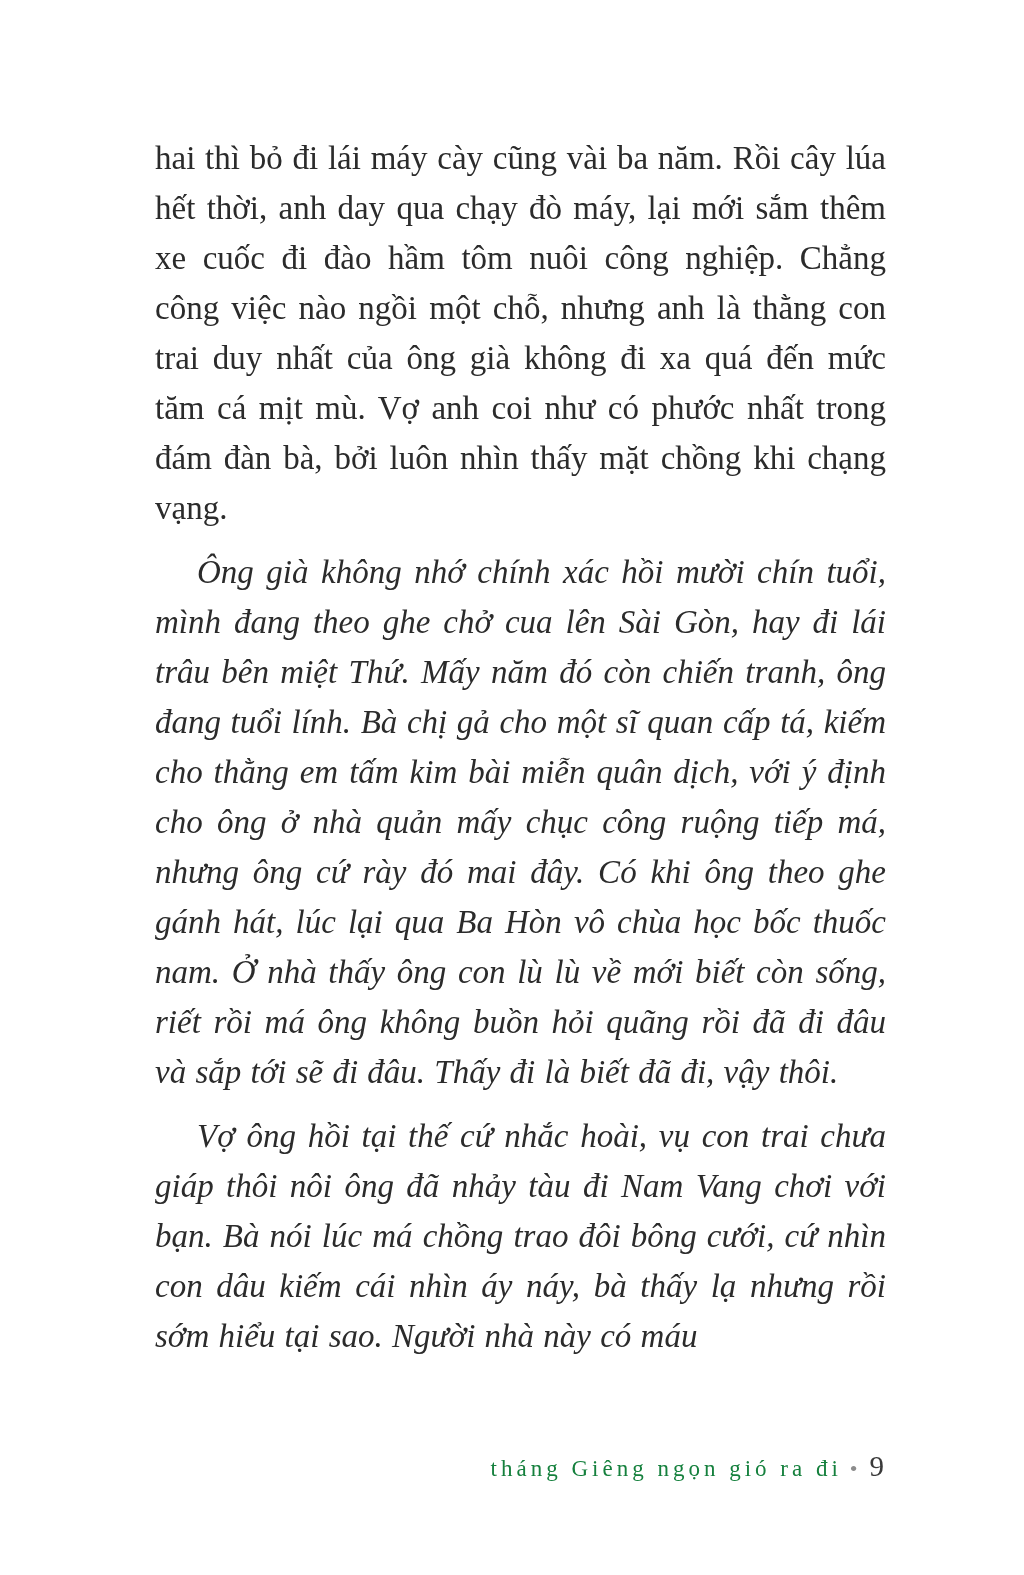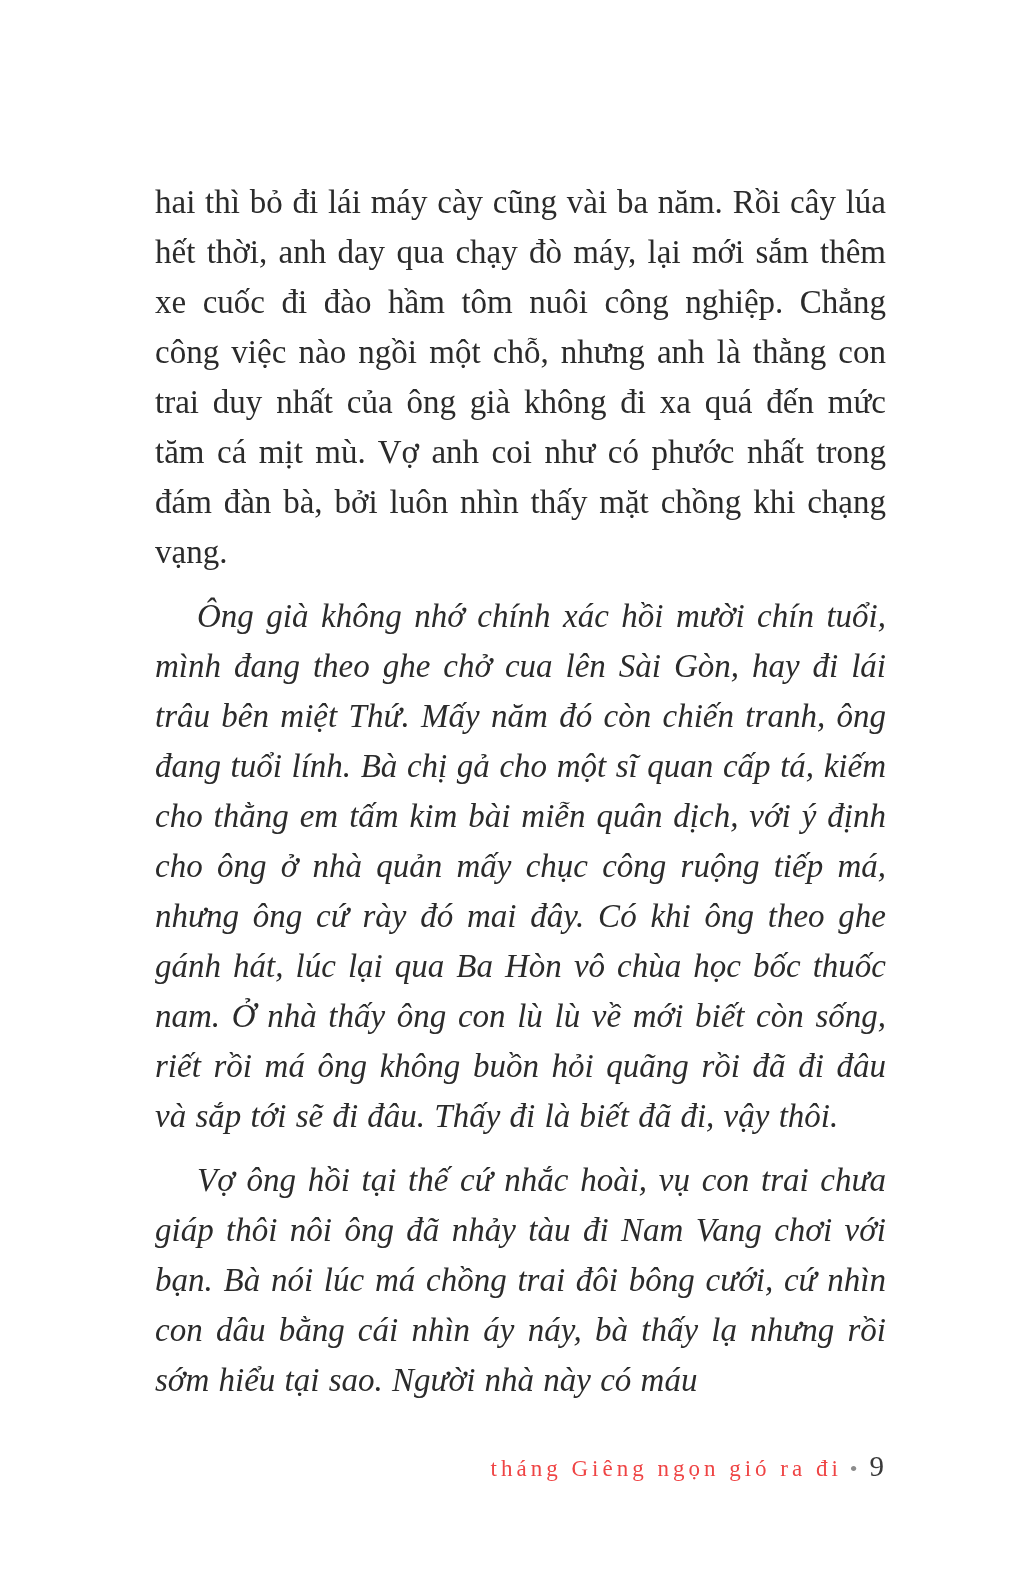--- a/index.html
+++ b/index.html
@@ -15,21 +15,20 @@
     background: #ffffff;
     font-family: "Liberation Serif", "DejaVu Serif", serif;
     color: #2b2b2b;
     overflow: hidden;
   }
   .text-block {
     position: absolute;
     left: 155px;
     top: 133px;
     width: 731px;
-    margin-top: 44px;
   }
   .para {
     margin: 0 0 14px 0;
     font-size: 33px;
     line-height: 50px;
     text-align: justify;
     text-justify: inter-word;
     hyphens: none;
     word-spacing: 1px;
   }
@@ -41,41 +40,41 @@
     position: absolute;
     right: 140px;
     top: 1450px;
     display: flex;
     align-items: baseline;
     white-space: nowrap;
   }
   .running-title {
     font-size: 23px;
     letter-spacing: 4px;
-    color: #ef4444;
+    color: #15803d;
   }
   .bullet {
     font-size: 22px;
     color: #8c8c8c;
     margin: 0 12px 0 8px;
   }
   .page-number {
     font-size: 29px;
     color: #3a3a3a;
   }
 </style>
 </head>
 <body>
 
 <div class="book-page">
 
   <main class="text-block">
     <p class="para">hai thì bỏ đi lái máy cày cũng vài ba năm. Rồi cây lúa hết thời, anh day qua chạy đò máy, lại mới sắm thêm xe cuốc đi đào hầm tôm nuôi công nghiệp. Chẳng công việc nào ngồi một chỗ, nhưng anh là thằng con trai duy nhất của ông già không đi xa quá đến mức tăm cá mịt mù. Vợ anh coi như có phước nhất trong đám đàn bà, bởi luôn nhìn thấy mặt chồng khi chạng vạng.</p>
     <p class="para indent">Ông già không nhớ chính xác hồi mười chín tuổi, mình đang theo ghe chở cua lên Sài Gòn, hay đi lái trâu bên miệt Thứ. Mấy năm đó còn chiến tranh, ông đang tuổi lính. Bà chị gả cho một sĩ quan cấp tá, kiếm cho thằng em tấm kim bài miễn quân dịch, với ý định cho ông ở nhà quản mấy chục công ruộng tiếp má, nhưng ông cứ rày đó mai đây. Có khi ông theo ghe gánh hát, lúc lại qua Ba Hòn vô chùa học bốc thuốc nam. Ở nhà thấy ông con lù lù về mới biết còn sống, riết rồi má ông không buồn hỏi quãng rồi đã đi đâu và sắp tới sẽ đi đâu. Thấy đi là biết đã đi, vậy thôi.</p>
-    <p class="para indent">Vợ ông hồi tại thế cứ nhắc hoài, vụ con trai chưa giáp thôi nôi ông đã nhảy tàu đi Nam Vang chơi với bạn. Bà nói lúc má chồng trai đôi bông cưới, cứ nhìn con dâu bằng cái nhìn áy náy, bà thấy lạ nhưng rồi sớm hiểu tại sao. Người nhà này có máu</p>
+    <p class="para indent">Vợ ông hồi tại thế cứ nhắc hoài, vụ con trai chưa giáp thôi nôi ông đã nhảy tàu đi Nam Vang chơi với bạn. Bà nói lúc má chồng trao đôi bông cưới, cứ nhìn con dâu kiếm cái nhìn áy náy, bà thấy lạ nhưng rồi sớm hiểu tại sao. Người nhà này có máu</p>
   </main>
 
   <footer class="page-footer">
     <span class="running-title">tháng Giêng ngọn gió ra đi</span>
     <span class="bullet">•</span>
     <span class="page-number">9</span>
   </footer>
 
 </div>
 

